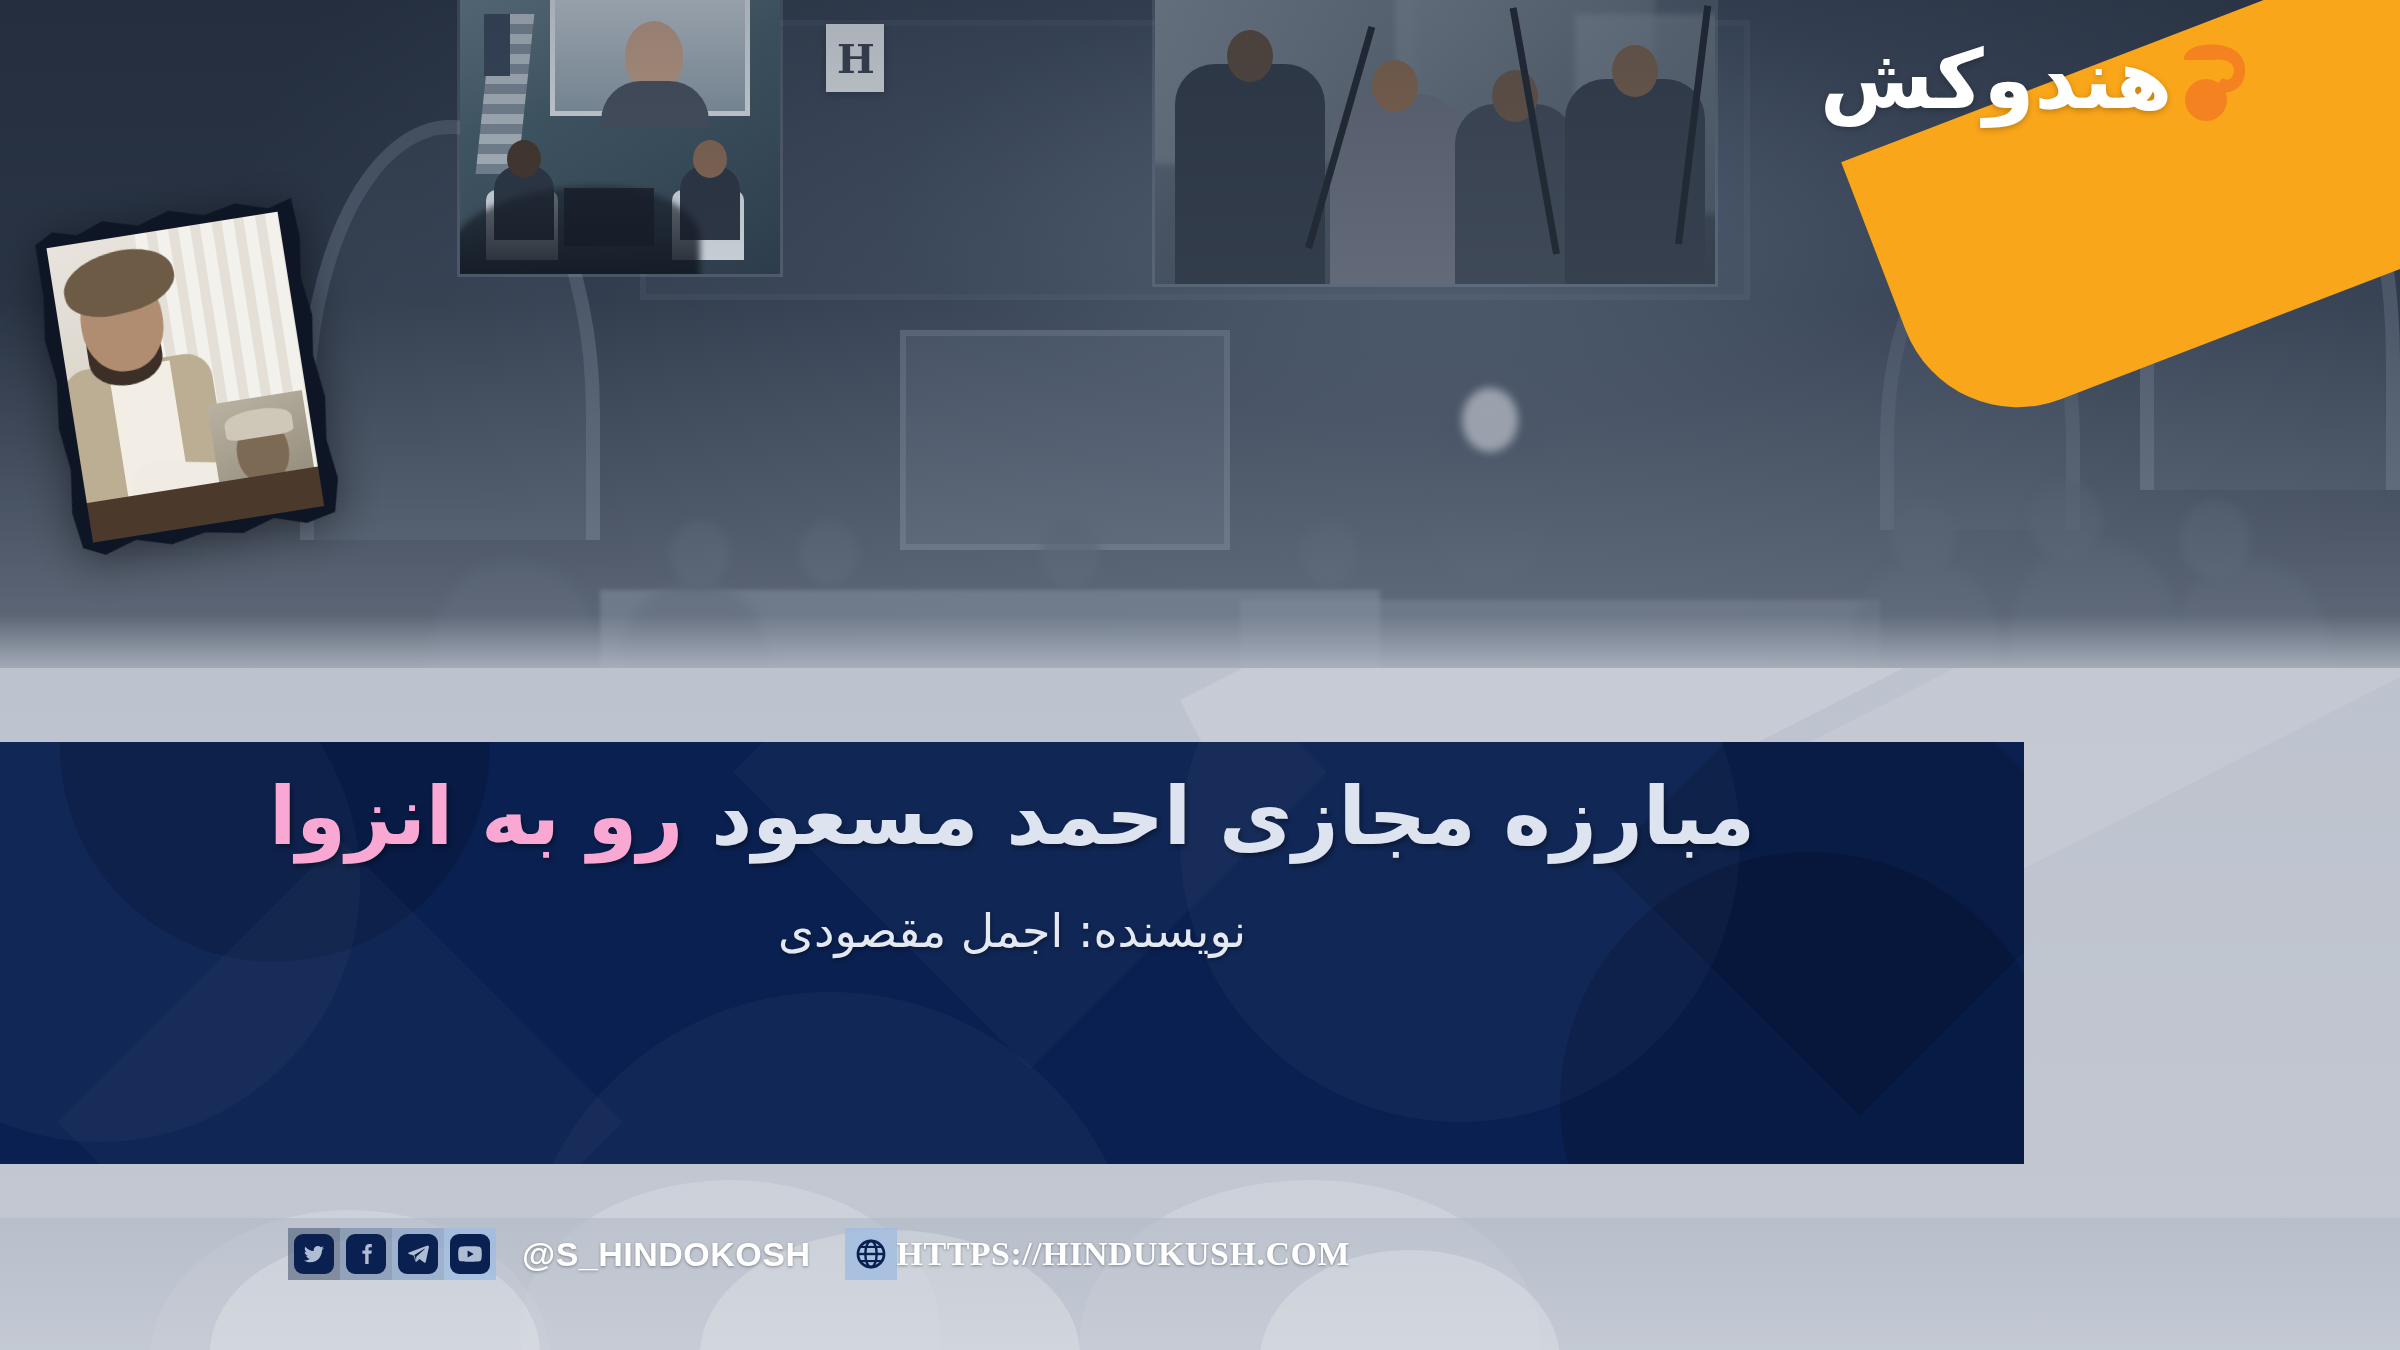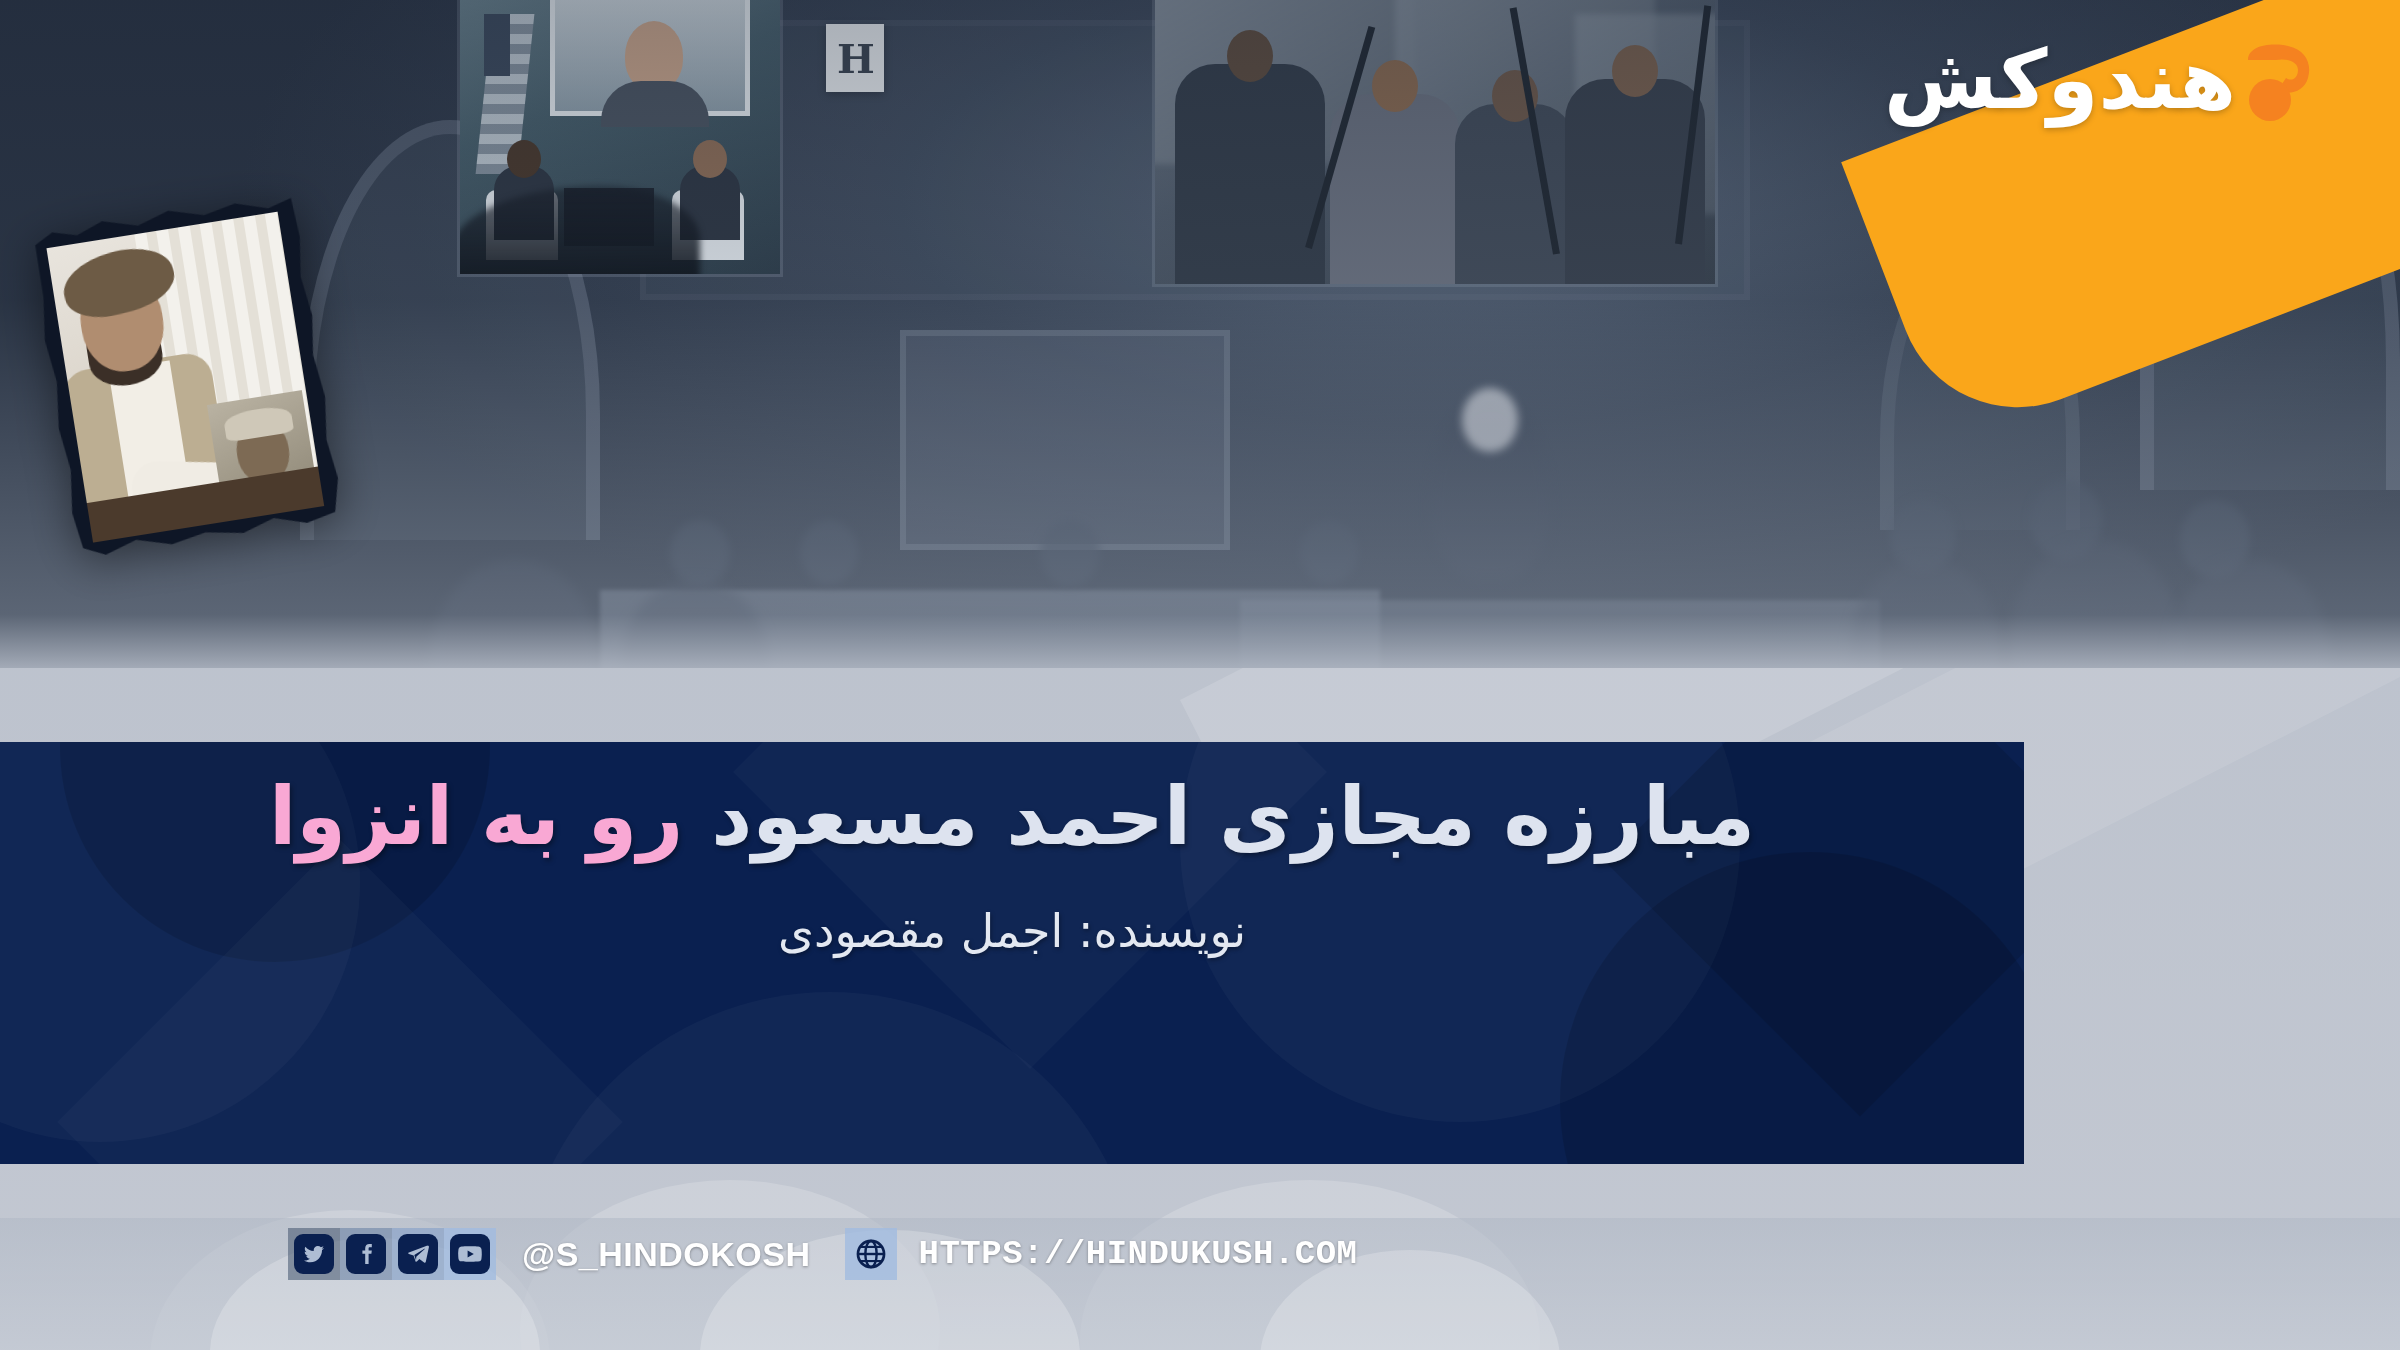--- a/index.html
+++ b/index.html
@@ -330,21 +330,21 @@
     transform-origin:right top;
     z-index:6;
   }
   .logo-wrap{
     position:absolute;
     left:1820px; top:20px;
     width:580px; height:120px;
     z-index:7;
     display:flex;
     align-items:center;
-    justify-content:center;
+    justify-content:flex-end;
     gap:4px;
     direction:rtl;
     padding-right:18px;
   }
   .logo-mark{
     width:78px; height:84px;
     position:relative;
     flex:0 0 auto;
   }
   .logo-text{
@@ -393,26 +393,25 @@
     font-weight:bold;
     font-size:34px;
     letter-spacing:.5px;
     color:#ffffff;
     margin-left:26px;
     margin-right:34px;
     text-shadow:0 1px 3px rgba(0,0,0,.35);
     white-space:nowrap;
   }
   .siteurl{
-    font-family:Liberation Mono, monospace;
+    font-family:Liberation Serif, serif;
     font-weight:bold;
     font-size:34px;
     letter-spacing:.5px;
     color:#ffffff;
-    margin-left:22px;
     text-shadow:0 1px 3px rgba(0,0,0,.35);
     white-space:nowrap;
   }
   .footer-strip-bg{
     position:absolute;
     left:0; bottom:0; width:2400px; height:132px;
     background:linear-gradient(180deg, rgba(176,184,197,0.55), rgba(196,202,212,0.75));
   }
   .foot-circle{
     position:absolute;

